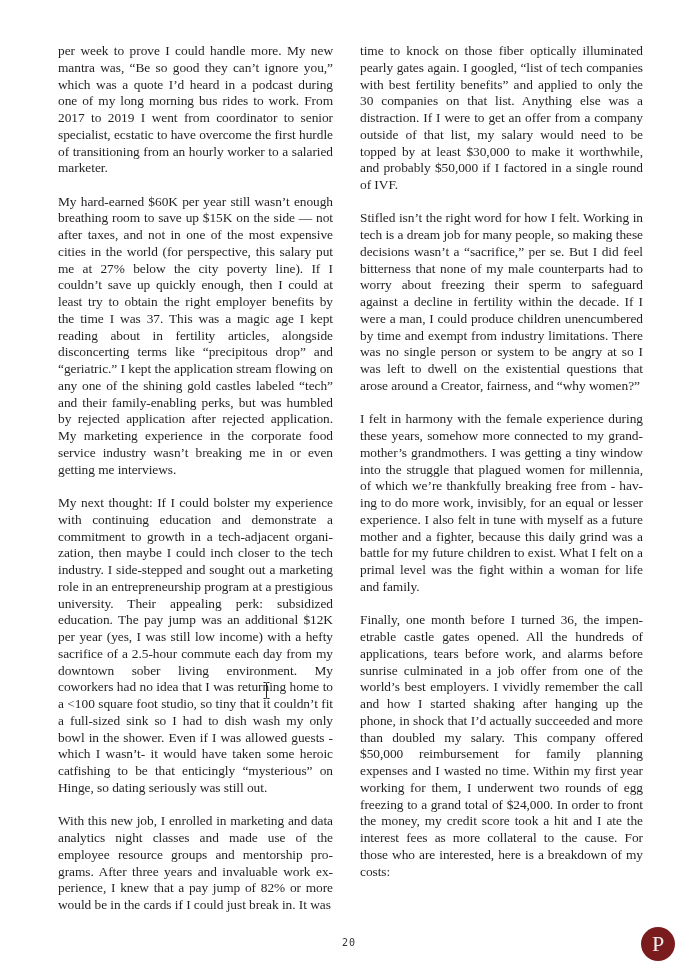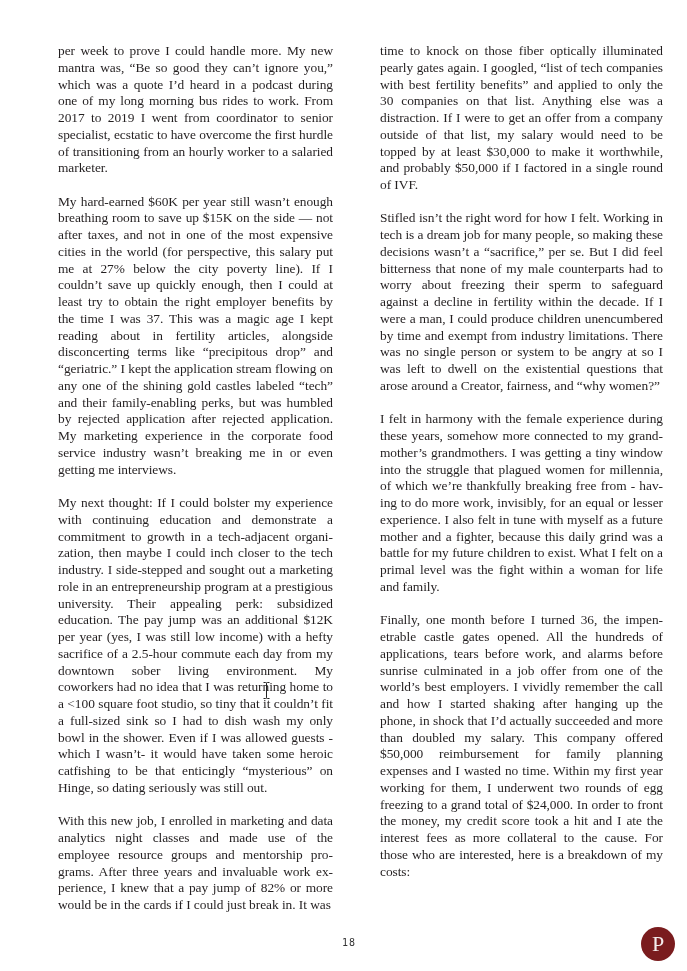--- a/index.html
+++ b/index.html
@@ -24,21 +24,21 @@
     }
     .column {
       position: absolute;
       top: 43px;
     }
     .col-left {
       left: 58px;
       width: 275px;
     }
     .col-right {
-      left: 380px;
+      left: 360px;
       width: 283px;
     }
     .para {
       margin: 0 0 16.7px 0;
       font-size: 13.4px;
       line-height: 16.75px;
       text-align: justify;
       hyphens: manual;
       letter-spacing: -0.05px;
     }
@@ -88,21 +88,21 @@
     <p class="para">With this new job, I enrolled in marketing and data analytics night classes and made use of the employee resource groups and mentorship pro­grams. After three years and invaluable work ex­perience, I knew that a pay jump of 82% or more would be in the cards if I could just break in. It was</p>
   </div>
 
   <div class="column col-right">
     <p class="para">time to knock on those fiber optically illuminated pearly gates again. I googled, “list of tech compa­nies with best fertility benefits” and applied to only the 30 companies on that list. Anything else was a distraction. If I were to get an offer from a compa­ny outside of that list, my salary would need to be topped by at least $30,000 to make it worthwhile, and probably $50,000 if I factored in a single round of IVF.</p>
     <p class="para">Stifled isn’t the right word for how I felt. Working in tech is a dream job for many people, so mak­ing these decisions wasn’t a “sacrifice,” per se. But I did feel bitterness that none of my male counter­parts had to worry about freezing their sperm to safeguard against a decline in fertility within the decade. If I were a man, I could produce children unencumbered by time and exempt from industry limitations. There was no single person or system to be angry at so I was left to dwell on the existential questions that arose around a Creator, fairness, and “why women?”</p>
     <p class="para">I felt in harmony with the female experience during these years, somehow more connected to my grand­mother’s grandmothers. I was getting a tiny window into the struggle that plagued women for millennia, of which we’re thankfully breaking free from - hav­ing to do more work, invisibly, for an equal or lesser experience. I also felt in tune with myself as a future mother and a fighter, because this daily grind was a battle for my future children to exist. What I felt on a primal level was the fight within a woman for life and family.</p>
     <p class="para">Finally, one month before I turned 36, the impen­etrable castle gates opened. All the hundreds of applications, tears before work, and alarms before sunrise culminated in a job offer from one of the world’s best employers. I vividly remember the call and how I started shaking after hanging up the phone, in shock that I’d actually succeeded and more than doubled my salary. This company of­fered $50,000 reimbursement for family planning expenses and I wasted no time. Within my first year working for them, I underwent two rounds of egg freezing to a grand total of $24,000. In order to front the money, my credit score took a hit and I ate the interest fees as more collateral to the cause. For those who are interested, here is a breakdown of my costs:</p>
   </div>
 
-  <div class="page-number">18</div>
+  <div class="page-number">20</div>
 
   <div class="logo">
     <span>P</span>
   </div>
 
   <svg class="ibeam" viewBox="0 0 7 17" xmlns="http://www.w3.org/2000/svg">
     <path d="M0.5 0.5 H2.5 Q3.5 0.5 3.5 1.5 V15.5 Q3.5 16.5 2.5 16.5 H0.5 M6.5 0.5 H4.5 Q3.5 0.5 3.5 1.5 M3.5 15.5 Q3.5 16.5 4.5 16.5 H6.5" fill="none" stroke="#222" stroke-width="1"></path>
   </svg>
 
 </div>

